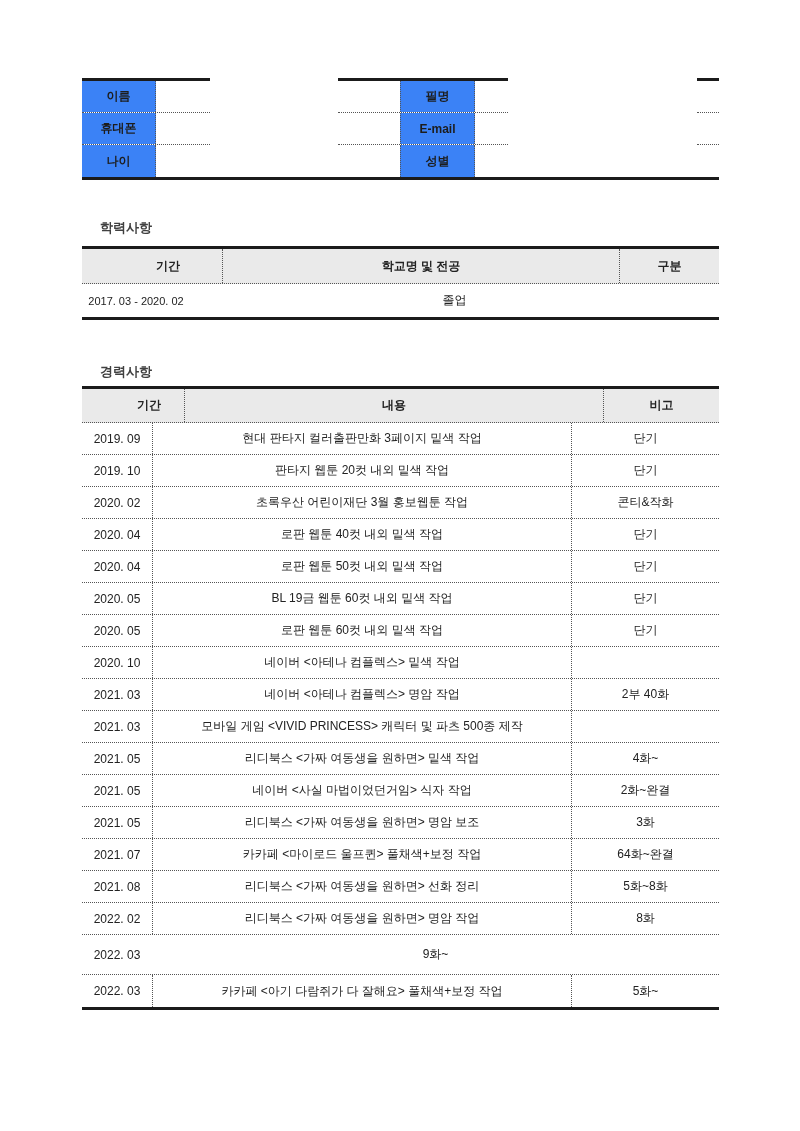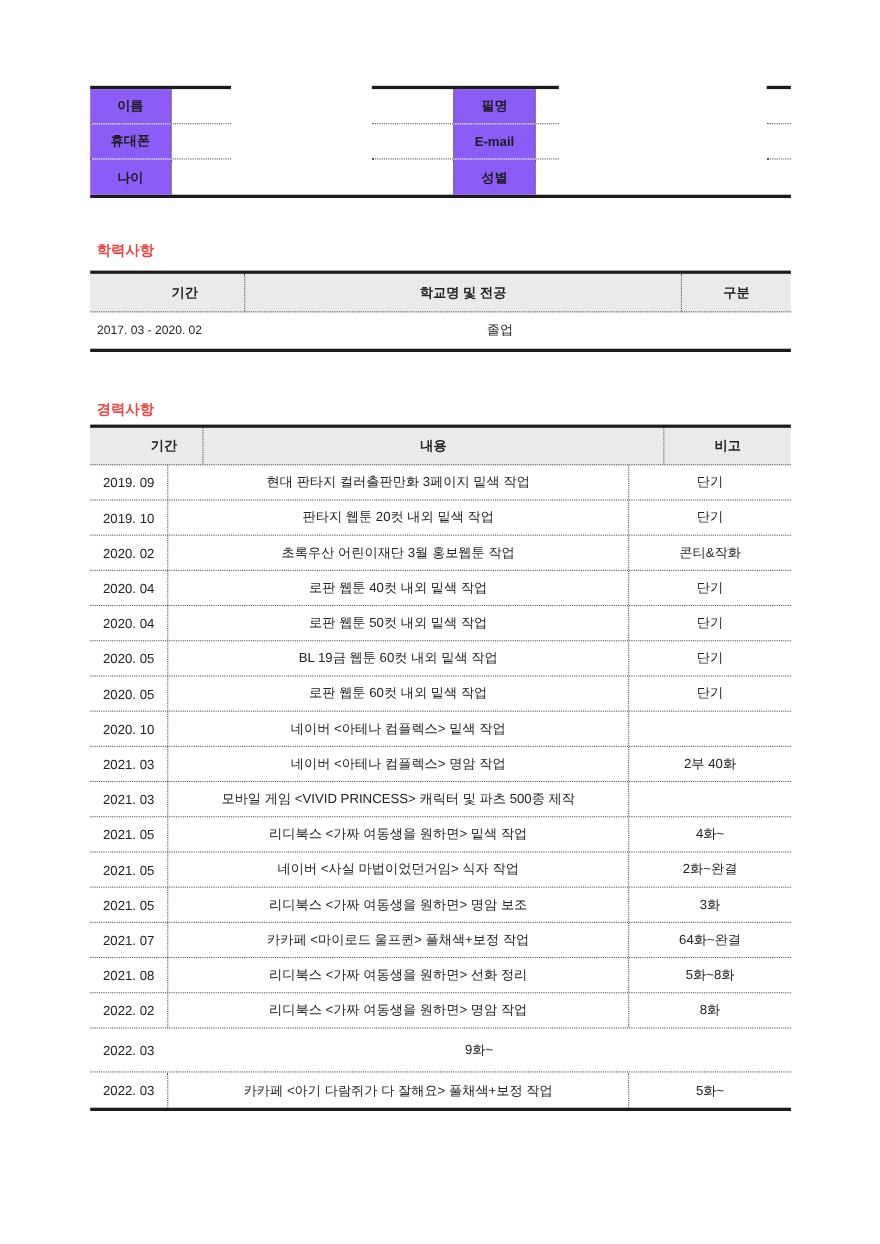--- a/index.html
+++ b/index.html
@@ -11,29 +11,29 @@
   }
   
   .info-table { position:absolute; left:82px; top:78px; width:637px; height:102px;
     border-bottom:3px solid #1b1b1b; }
   .igroup { position:absolute; top:0; height:99px; border-top:3px solid #1b1b1b; }
   .igroup-1 { left:0; width:128px; }
   .igroup-2 { left:256px; width:170px; }
   .istrip { position:absolute; top:0; left:615px; width:22px; height:99px; border-top:3px solid #1b1b1b; }
   .irow { display:flex; height:32px; }
   .irow.sep { border-bottom:1px dotted #555; }
-  .ilabel { width:74px; background:#8b5cf6; border-right:1px dotted #555;
+  .ilabel { width:74px; background:#3b82f6; border-right:1px dotted #555;
     display:flex; align-items:center; justify-content:center;
     font-size:12px; font-weight:700; color:#1d1d1d; }
   .igroup-2 .ispacer { width:62px; }
-  .igroup-2 .ilabel { width:75px; border-left:1px dotted #555;margin-left:12px; }
+  .igroup-2 .ilabel { width:75px; border-left:1px dotted #555; }
   .ivalue { flex:1; }
   .istrip .irow { height:32px; }
   
-  .sec-heading { position:absolute; left:88px; font-size:13px; font-weight:700; color:#ef4444; }
+  .sec-heading { position:absolute; left:100px; font-size:13px; font-weight:700; color:#404040; }
   .sec-heading.edu { top:219px; }
   .sec-heading.career { top:363px; }
   
   .dtable { position:absolute; left:82px; width:637px;
     border-top:3px solid #1b1b1b; border-bottom:3px solid #1b1b1b; }
   .edu-table { top:246px; }
   .career-table { top:386px; }
   .drow { display:flex; border-bottom:1px dotted #555; }
   .drow:last-child { border-bottom:none;justify-content:center; }
   .drow.head { background:#eaeaea; font-weight:700;padding-left:32px; }

